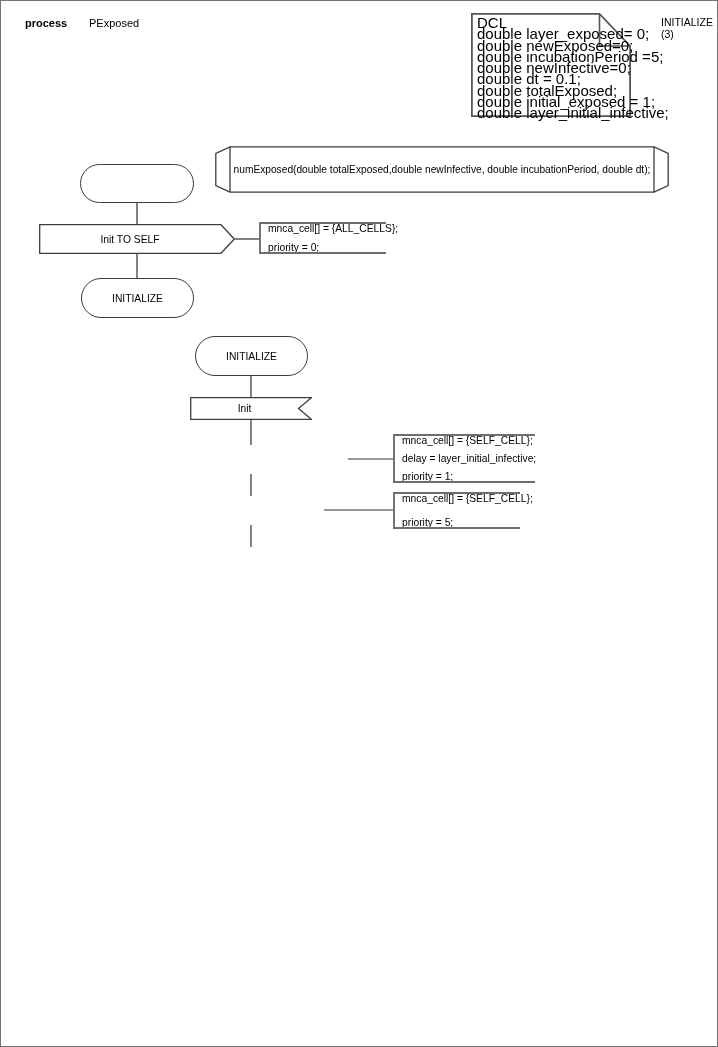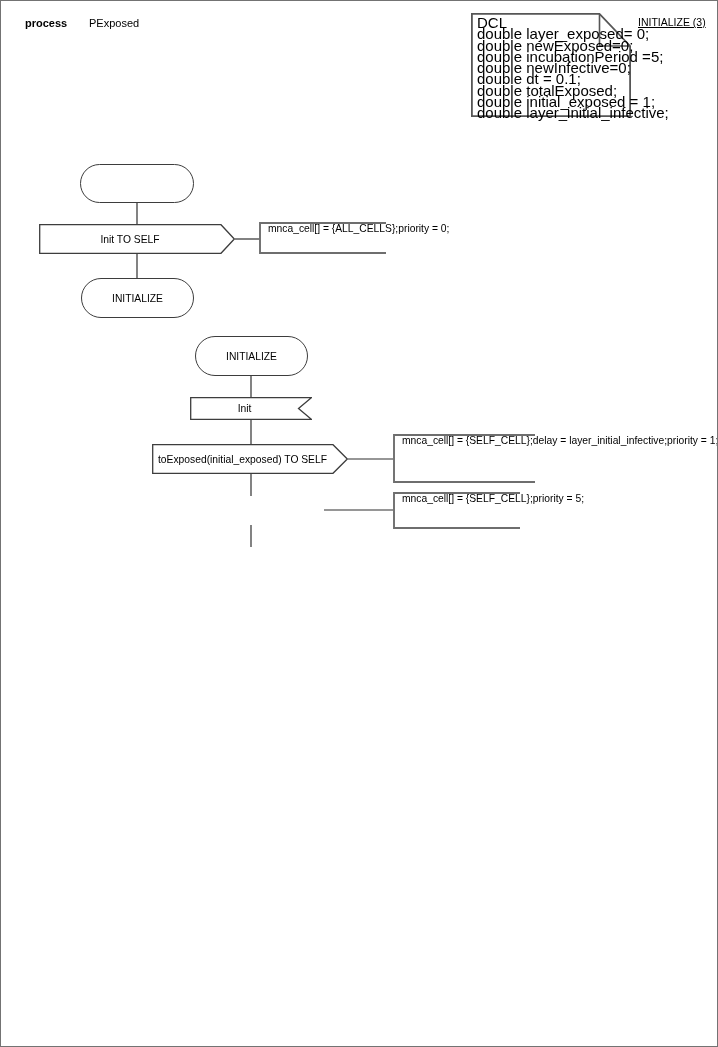--- a/index.html
+++ b/index.html
@@ -23,38 +23,38 @@
   .shape-label {
     position:absolute; inset:0; display:flex; align-items:center; justify-content:center;
     font-size:10.3px; text-align:center; white-space:nowrap; pointer-events:none;
   }
   .stadium {
     box-sizing:border-box; border:1.4px solid #3d3d3d; border-radius:21px; background:#fff;
     display:flex; align-items:center; justify-content:center;
     font-size:10.3px; text-align:center;
   }
   .comment {
-    display:flex; flex-direction:row; justify-content:space-between;
+    display:flex; flex-direction:column; justify-content:space-between;
     padding-left:9px; box-sizing:border-box;
   }
   .comment .cline { font-size:10.3px; line-height:13.4px; white-space:nowrap; }
   .dcl-text {
     position:absolute; left:6px; top:4px; right:2px;
     font-size:15px; line-height:11.3px; white-space:nowrap;
   }
   .proc-label { font-size:10.2px; }
 </style>
 </head>
 <body>
 
 <div class="page">
 
   <span class="abs hdr-kind" style="left:24px; top:16px;">process</span>
   <span class="abs hdr-name" style="left:88px; top:16px;">PExposed</span>
-  <span class="abs sheet-label" style="left:637px; top:15px;text-decoration:underline;">INITIALIZE (3)</span>
+  <span class="abs sheet-label" style="left:660px; top:15px;">INITIALIZE (3)</span>
 
   <svg class="conn-layer" viewBox="0 0 718 1047" xmlns="http://www.w3.org/2000/svg">
     <g stroke="#2f2f2f" stroke-width="1.2">
       <line x1="136" y1="202" x2="136" y2="224"></line>
       <line x1="136" y1="253" x2="136" y2="277"></line>
       <line x1="234" y1="238" x2="259" y2="238"></line>
       <line x1="250" y1="374" x2="250" y2="397"></line>
       <line x1="250" y1="419" x2="250" y2="444"></line>
       <line x1="250" y1="473" x2="250" y2="495"></line>
       <line x1="250" y1="524" x2="250" y2="546"></line>
@@ -74,20 +74,28 @@
       <div>double newExposed=0;</div>
       <div>double incubationPeriod =5;</div>
       <div>double newInfective=0;</div>
       <div>double dt = 0.1;</div>
       <div>double totalExposed;</div>
       <div>double initial_exposed = 1;</div>
       <div>double layer_initial_infective;</div>
     </div>
   </div>
 
+  <div class="node" style="left:214px; top:145px; width:454px; height:47px;">
+    <svg class="shape" viewBox="0 0 454 47" xmlns="http://www.w3.org/2000/svg">
+      <path d="M15,0.8 H439 L453.2,7.5 V39.5 L439,46.2 H15 L0.8,39.5 V7.5 Z" fill="#ffffff" stroke="#3d3d3d" stroke-width="1.3"></path>
+      <line x1="15" y1="0.8" x2="15" y2="46.2" stroke="#3d3d3d" stroke-width="1.3"></line>
+      <line x1="439" y1="0.8" x2="439" y2="46.2" stroke="#3d3d3d" stroke-width="1.3"></line>
+    </svg>
+    <span class="shape-label proc-label">numExposed(double totalExposed,double newInfective, double incubationPeriod, double dt);</span>
+  </div>
 
   <div class="node stadium" style="left:79px; top:163px; width:114px; height:39px;"></div>
 
   <div class="node" style="left:38px; top:223px; width:196px; height:30px;">
     <svg class="shape" viewBox="0 0 196 30" xmlns="http://www.w3.org/2000/svg">
       <polygon points="0.7,0.7 182,0.7 195.3,15 182,29.3 0.7,29.3" fill="#ffffff" stroke="#3d3d3d" stroke-width="1.3"></polygon>
     </svg>
     <span class="shape-label" style="padding-right:14px;">Init TO SELF</span>
   </div>
 
@@ -103,26 +111,20 @@
 
   <div class="node stadium" style="left:194px; top:335px; width:113px; height:40px;">INITIALIZE</div>
 
   <div class="node" style="left:189px; top:396px; width:122px; height:23px;">
     <svg class="shape" viewBox="0 0 122 23" xmlns="http://www.w3.org/2000/svg">
       <polygon points="0.7,0.7 121.3,0.7 108.5,11.5 121.3,22.3 0.7,22.3" fill="#ffffff" stroke="#3d3d3d" stroke-width="1.3"></polygon>
     </svg>
     <span class="shape-label" style="padding-right:13px;text-align:center;">Init</span>
   </div>
 
-  <div class="node" style="left:151px; top:443px; width:196px; height:30px;">
-    <svg class="shape" viewBox="0 0 196 30" xmlns="http://www.w3.org/2000/svg">
-      <polygon points="0.7,0.7 181,0.7 195.3,15 181,29.3 0.7,29.3" fill="#ffffff" stroke="#3d3d3d" stroke-width="1.3"></polygon>
-    </svg>
-    <span class="shape-label" style="padding-right:15px;">toExposed(initial_exposed) TO SELF</span>
-  </div>
 
   <div class="node comment" style="left:392px; top:433px; width:143px; height:49px;">
     <svg class="shape" viewBox="0 0 143 49" xmlns="http://www.w3.org/2000/svg">
       <polyline points="142,1 1,1 1,48 142,48" fill="none" stroke="#6e6e6e" stroke-width="1.9"></polyline>
     </svg>
     <div class="cline">mnca_cell[] = {SELF_CELL};</div>
     <div class="cline">delay = layer_initial_infective;</div>
     <div class="cline">priority = 1;</div>
   </div>
 

